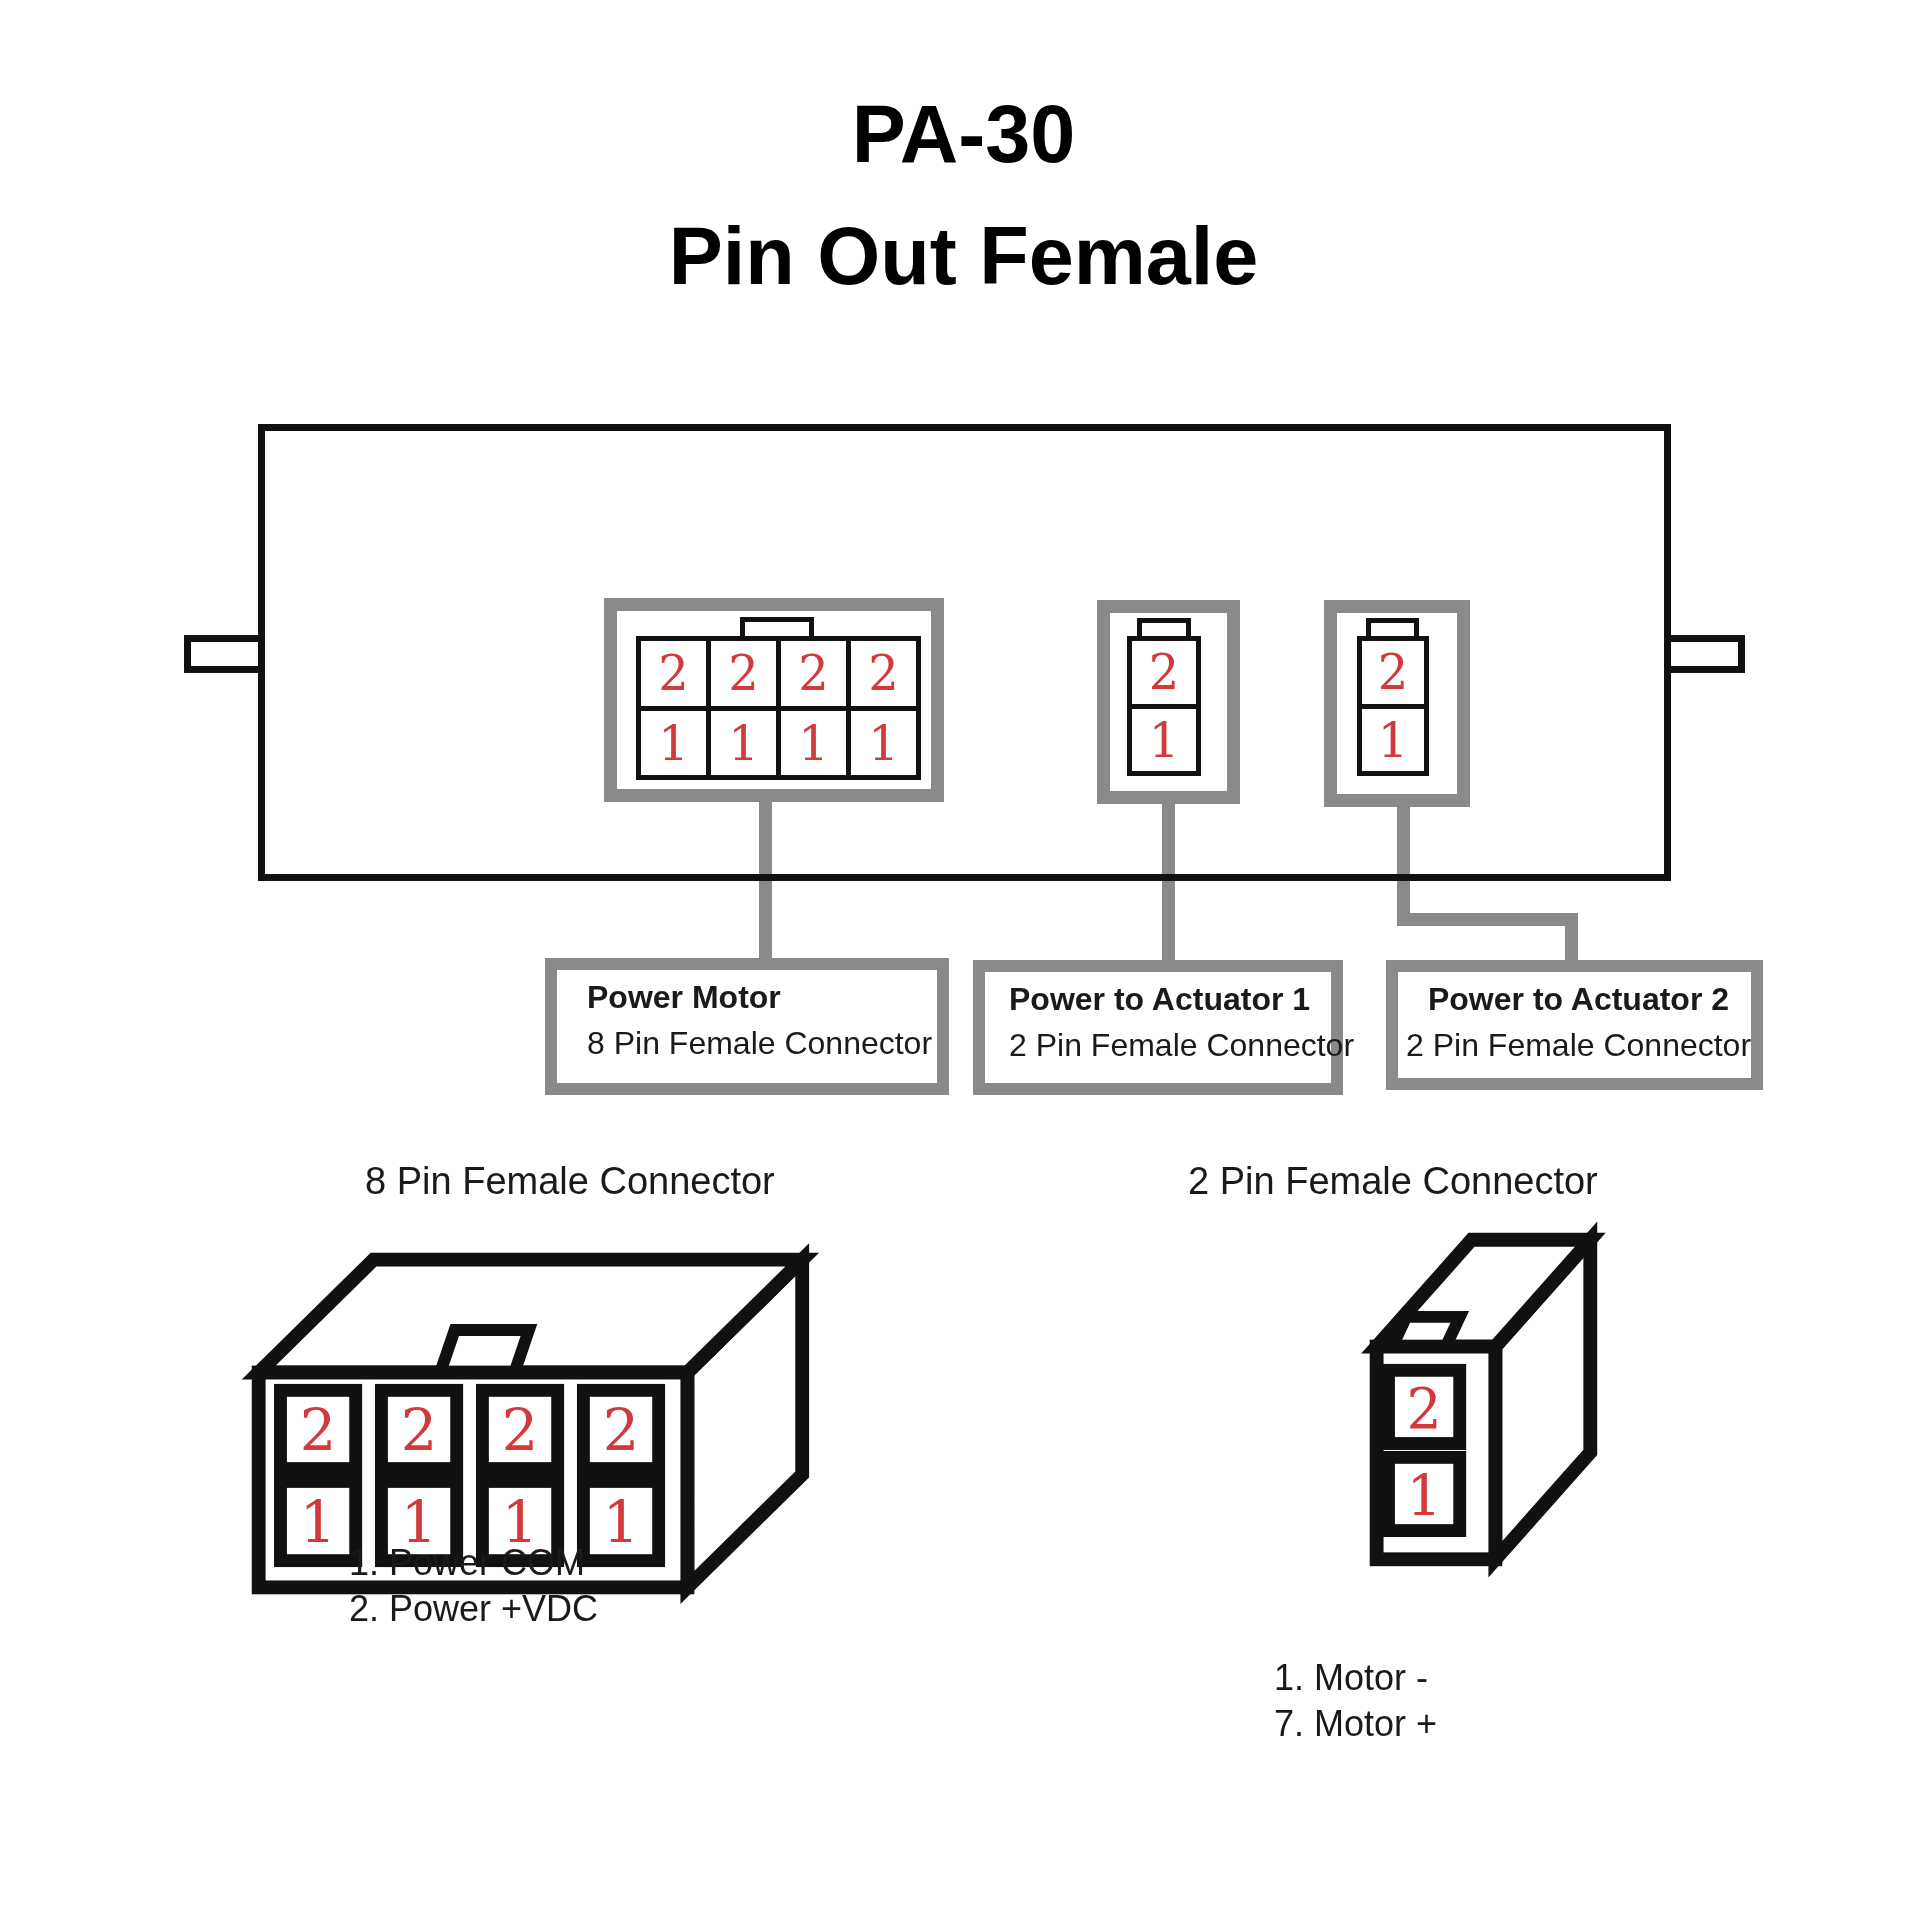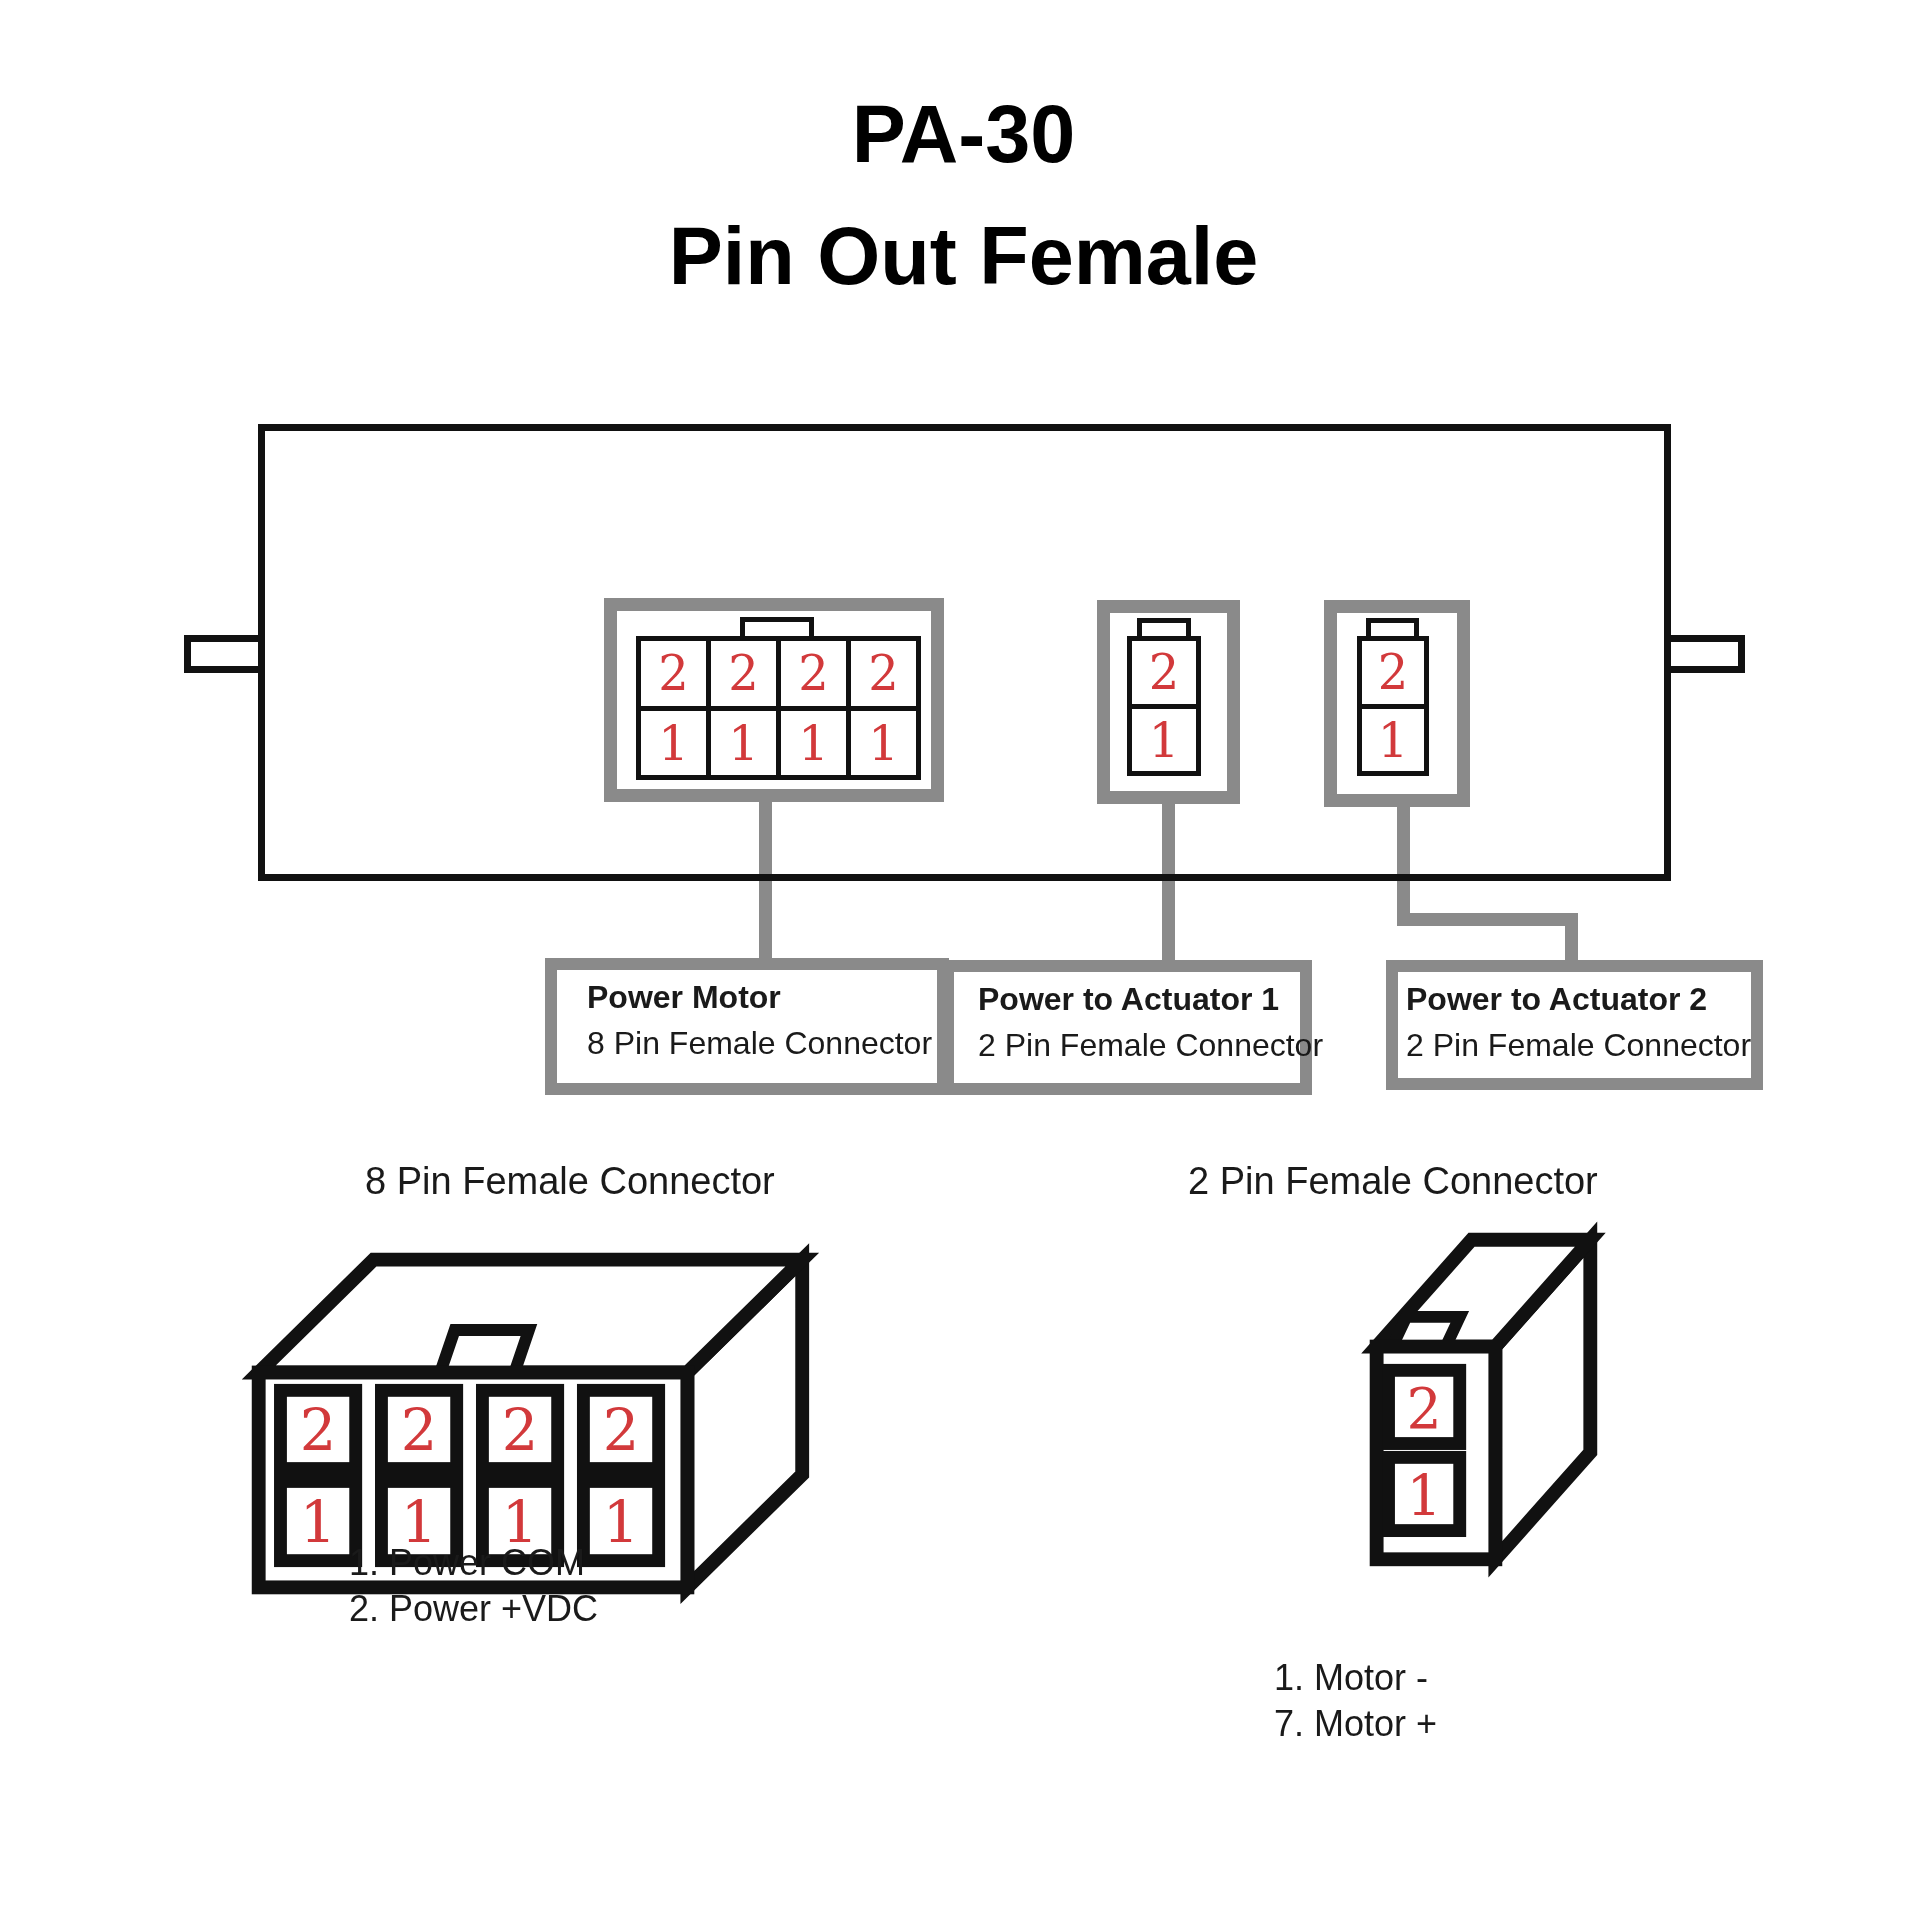--- a/index.html
+++ b/index.html
@@ -44,22 +44,22 @@
   #wire3a{left:1397px;top:807px;width:13px;height:119px;}
   #wire3b{left:1397px;top:913px;width:181px;height:13px;}
   #wire3c{left:1565px;top:913px;width:13px;height:51px;}
 
   
   .lbox{position:absolute;border:12px solid #8A8A8A;background:#fff;box-sizing:border-box;
         padding-top:4px;}
   .lbox .bt{font-weight:bold;font-size:32px;line-height:46px;white-space:nowrap;}
   .lbox .bs{font-size:32px;line-height:46px;white-space:nowrap;}
   #lbox1{left:545px;top:958px;width:404px;height:137px;padding-left:30px;}
-  #lbox2{left:942px;top:960px;width:370px;height:135px;padding-left:24px;}
-  #lbox3{left:1386px;top:960px;width:377px;height:130px;padding-left:8px;}
+  #lbox2{left:973px;top:960px;width:370px;height:135px;padding-left:24px;}
+  #lbox3{left:1386px;top:960px;width:377px;height:130px;padding-left:8px;text-align:center;}
 
   .shead{position:absolute;font-size:38px;color:#1a1a1a;white-space:nowrap;}
   #shead8{left:365px;top:1160px;}
   #shead2{left:1188px;top:1160px;}
 
   .legend{position:absolute;font-size:36px;line-height:46px;color:#1a1a1a;white-space:nowrap;}
   #legend8{left:349px;top:1540px;}
   #legend2{left:1274px;top:1655px;}
 
   .svg3d{position:absolute;}

